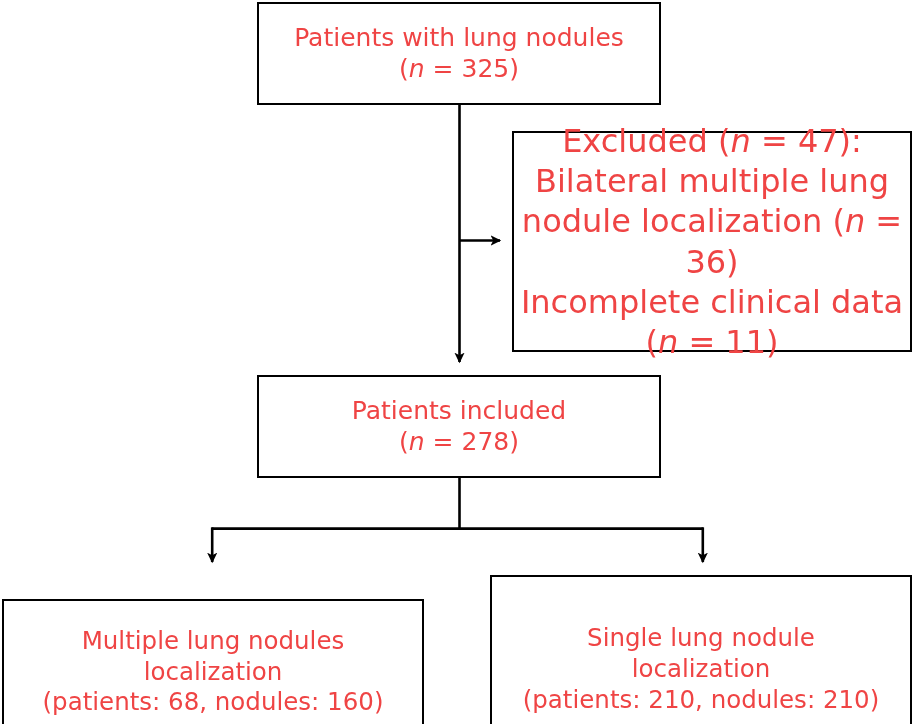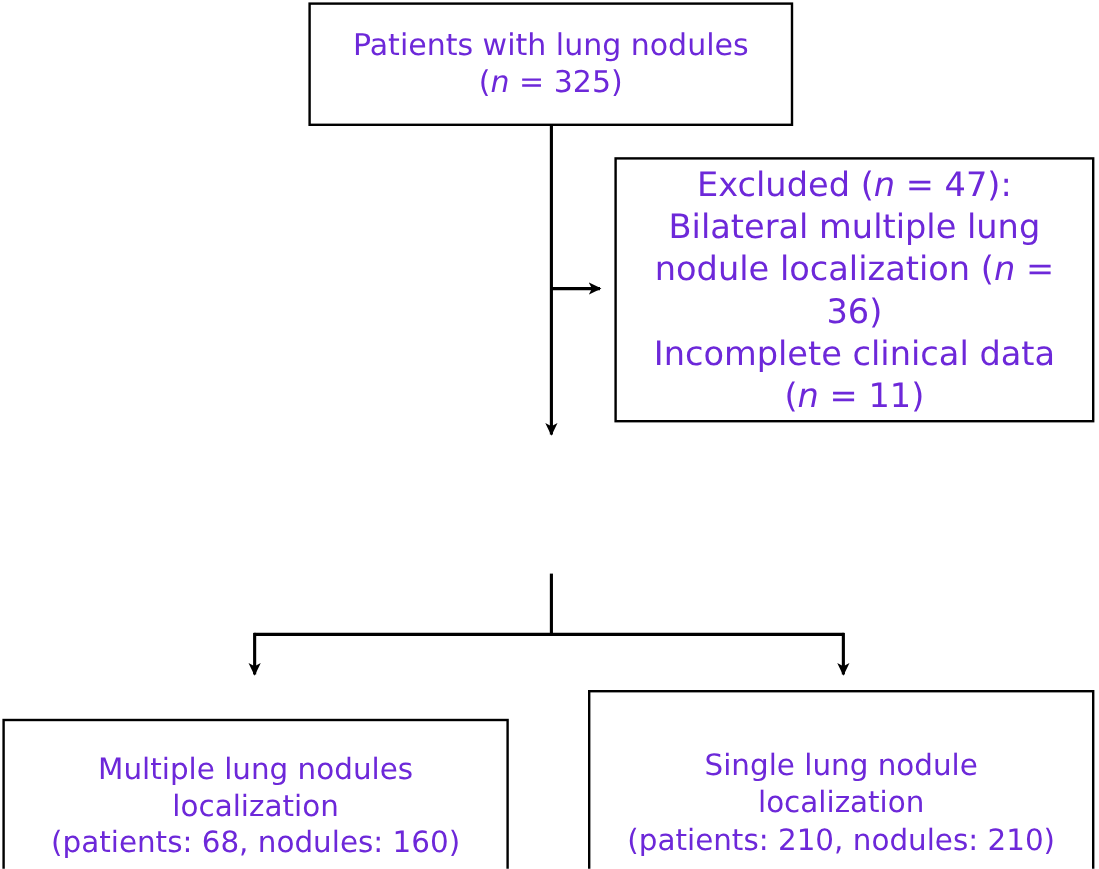--- a/index.html
+++ b/index.html
@@ -33,34 +33,34 @@
     background: #ffffff;
     display: flex;
     align-items: center;
     justify-content: center;
     text-align: center;
   }
   .node-text {
     font-family: "DejaVu Sans", sans-serif;
     font-size: 25px;
     line-height: 1.22;
-    color: #6d28d9;
+    color: #ef4444;
     white-space: pre-line;
     padding: 0 6px;
   }
   .node-text .v {
     font-style: italic;
   }
   
   #node-source  { left: 257px; top: 2px;   width: 404px; height: 103px; }
   #node-excluded{ left: 512px; top: 131px; width: 400px; height: 221px; }
   #node-included{ left: 257px; top: 375px; width: 404px; height: 103px; }
   #node-multiple{ left: 2px;   top: 575px; width: 422px; height: 146px; margin-top: 24px; }
   #node-single  { left: 490px; top: 575px; width: 422px; height: 189px; }
-  #node-excluded .node-text { font-size: 28px; line-height: 1.26; }
+  #node-excluded .node-text { font-size: 32px; line-height: 1.26; }
   #node-multiple .node-text,
   #node-single .node-text { font-size: 24.5px; line-height: 1.26; }
 </style>
 </head>
 <body>
 
 <div id="flow-root">
 
   <svg class="flow-canvas" viewBox="0 0 916 724" aria-hidden="true">
     <defs>
@@ -83,20 +83,23 @@
   </svg>
 
   <div class="node-box" id="node-source">
     <div class="node-text">Patients with lung nodules<br>(<span class="v">n</span> = 325)</div>
   </div>
 
   <div class="node-box" id="node-excluded">
     <div class="node-text">Excluded (<span class="v">n</span> = 47):<br>Bilateral multiple lung<br>nodule localization (<span class="v">n</span> = 36)<br>Incomplete clinical data<br>(<span class="v">n</span> = 11)</div>
   </div>
 
+  <div class="node-box" id="node-included">
+    <div class="node-text">Patients included<br>(<span class="v">n</span> = 278)</div>
+  </div>
 
   <div class="node-box" id="node-multiple">
     <div class="node-text">Multiple lung nodules<br>localization<br>(patients: 68, nodules: 160)</div>
   </div>
 
   <div class="node-box" id="node-single">
     <div class="node-text">Single lung nodule<br>localization<br>(patients: 210, nodules: 210)</div>
   </div>
 
 </div>

